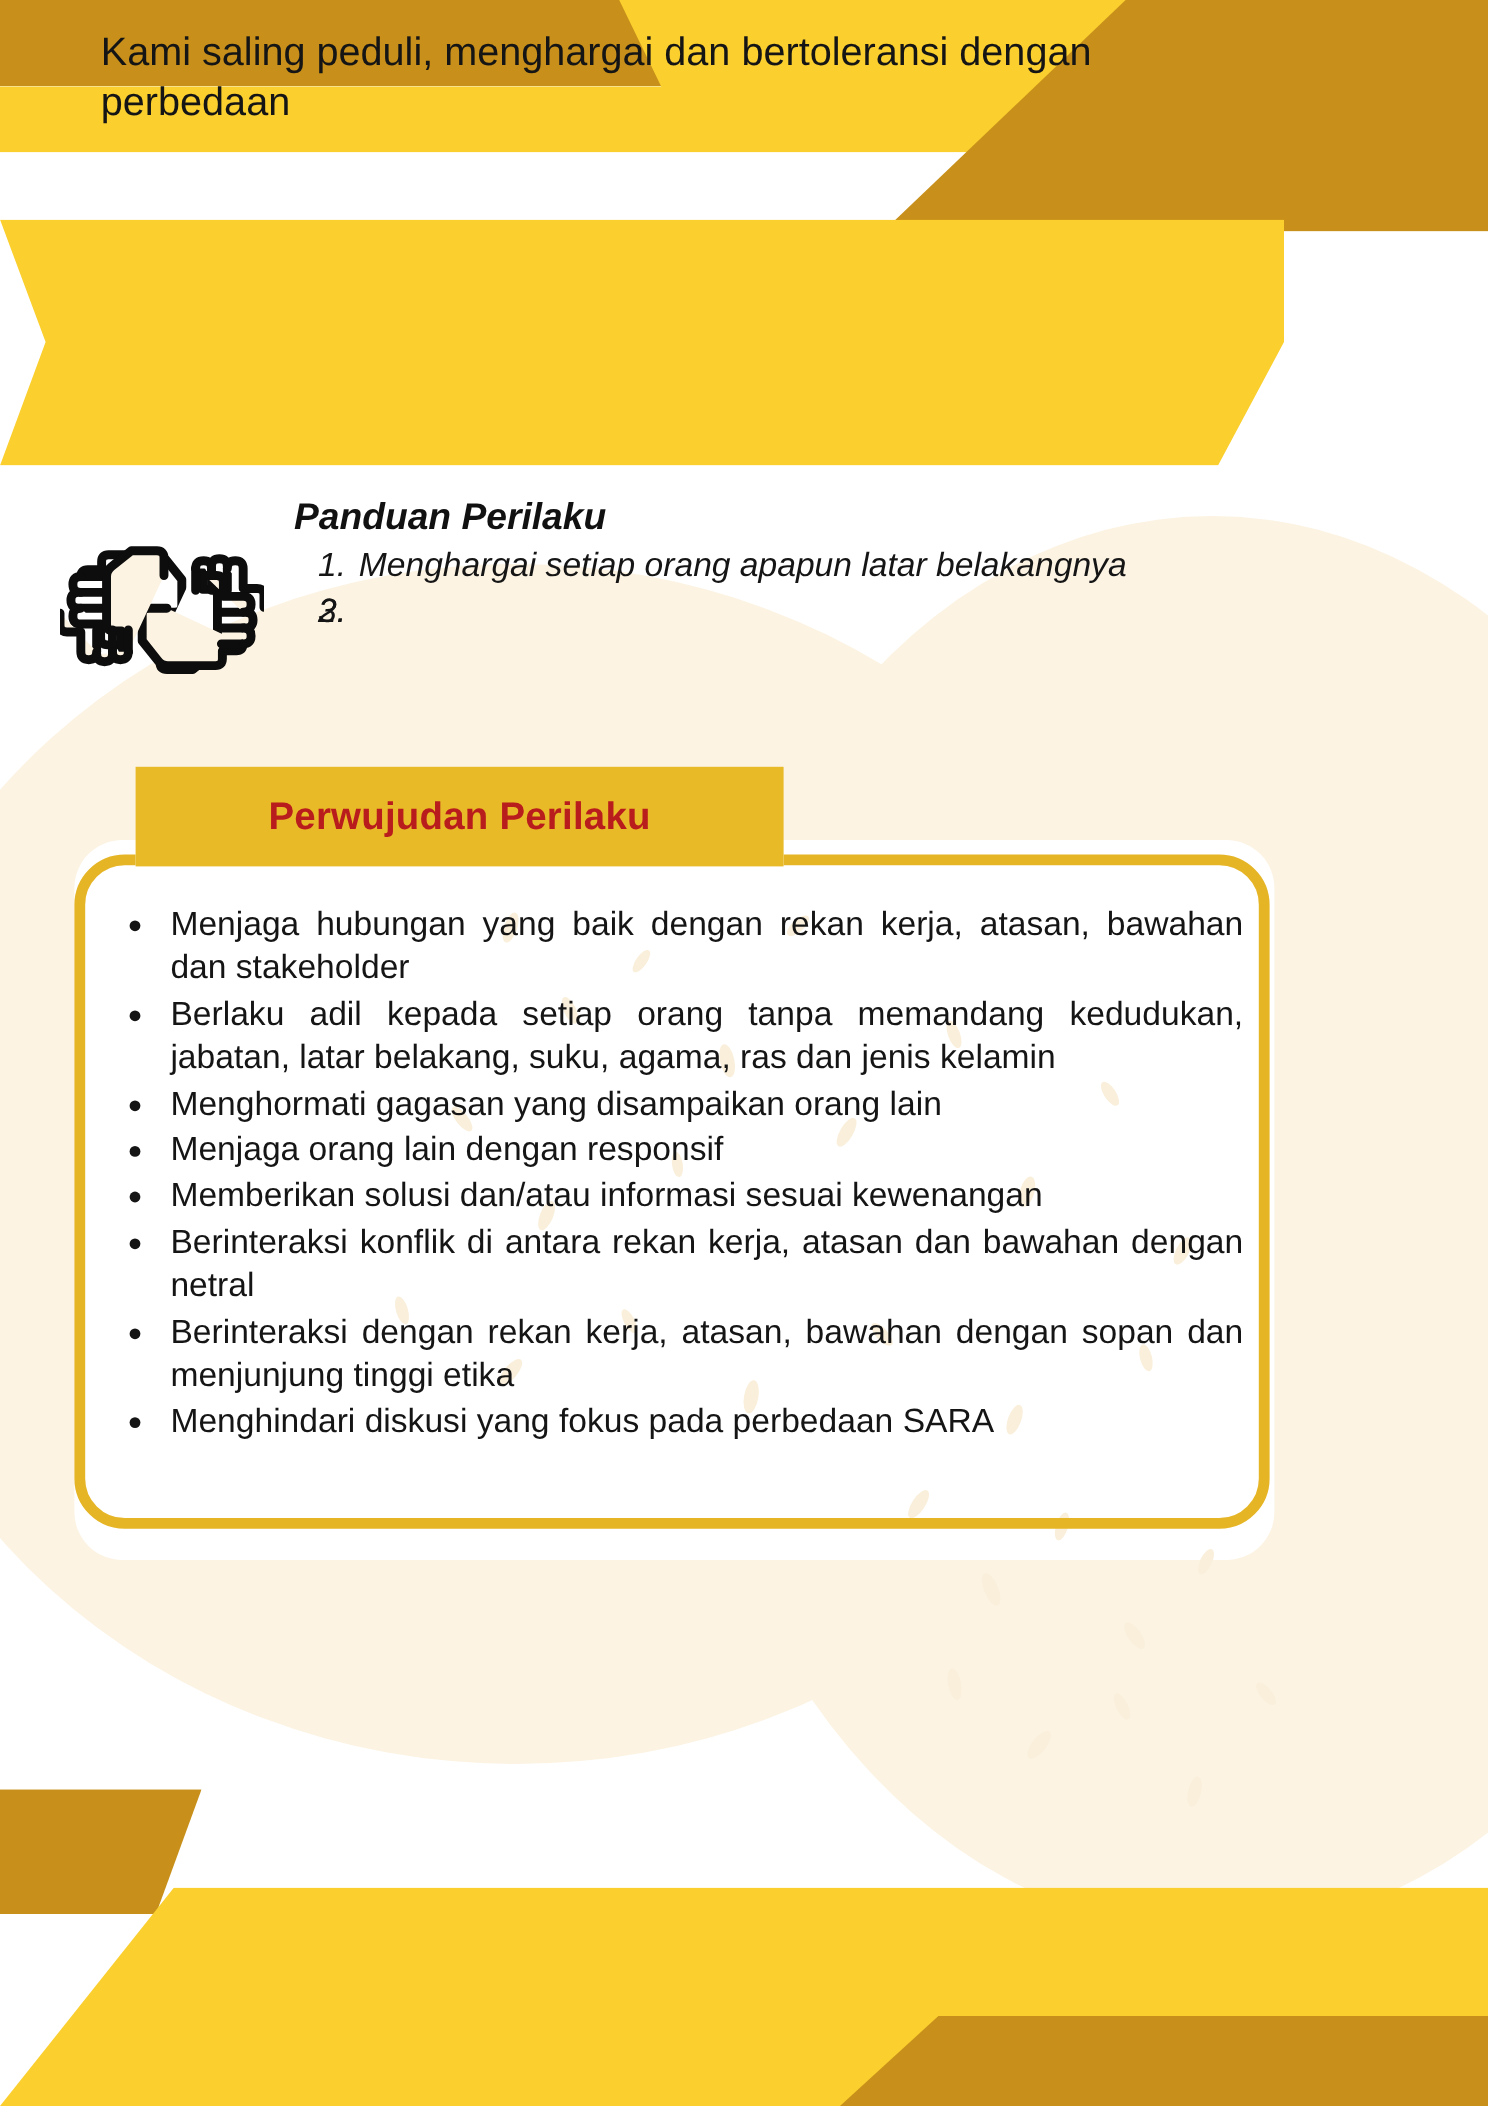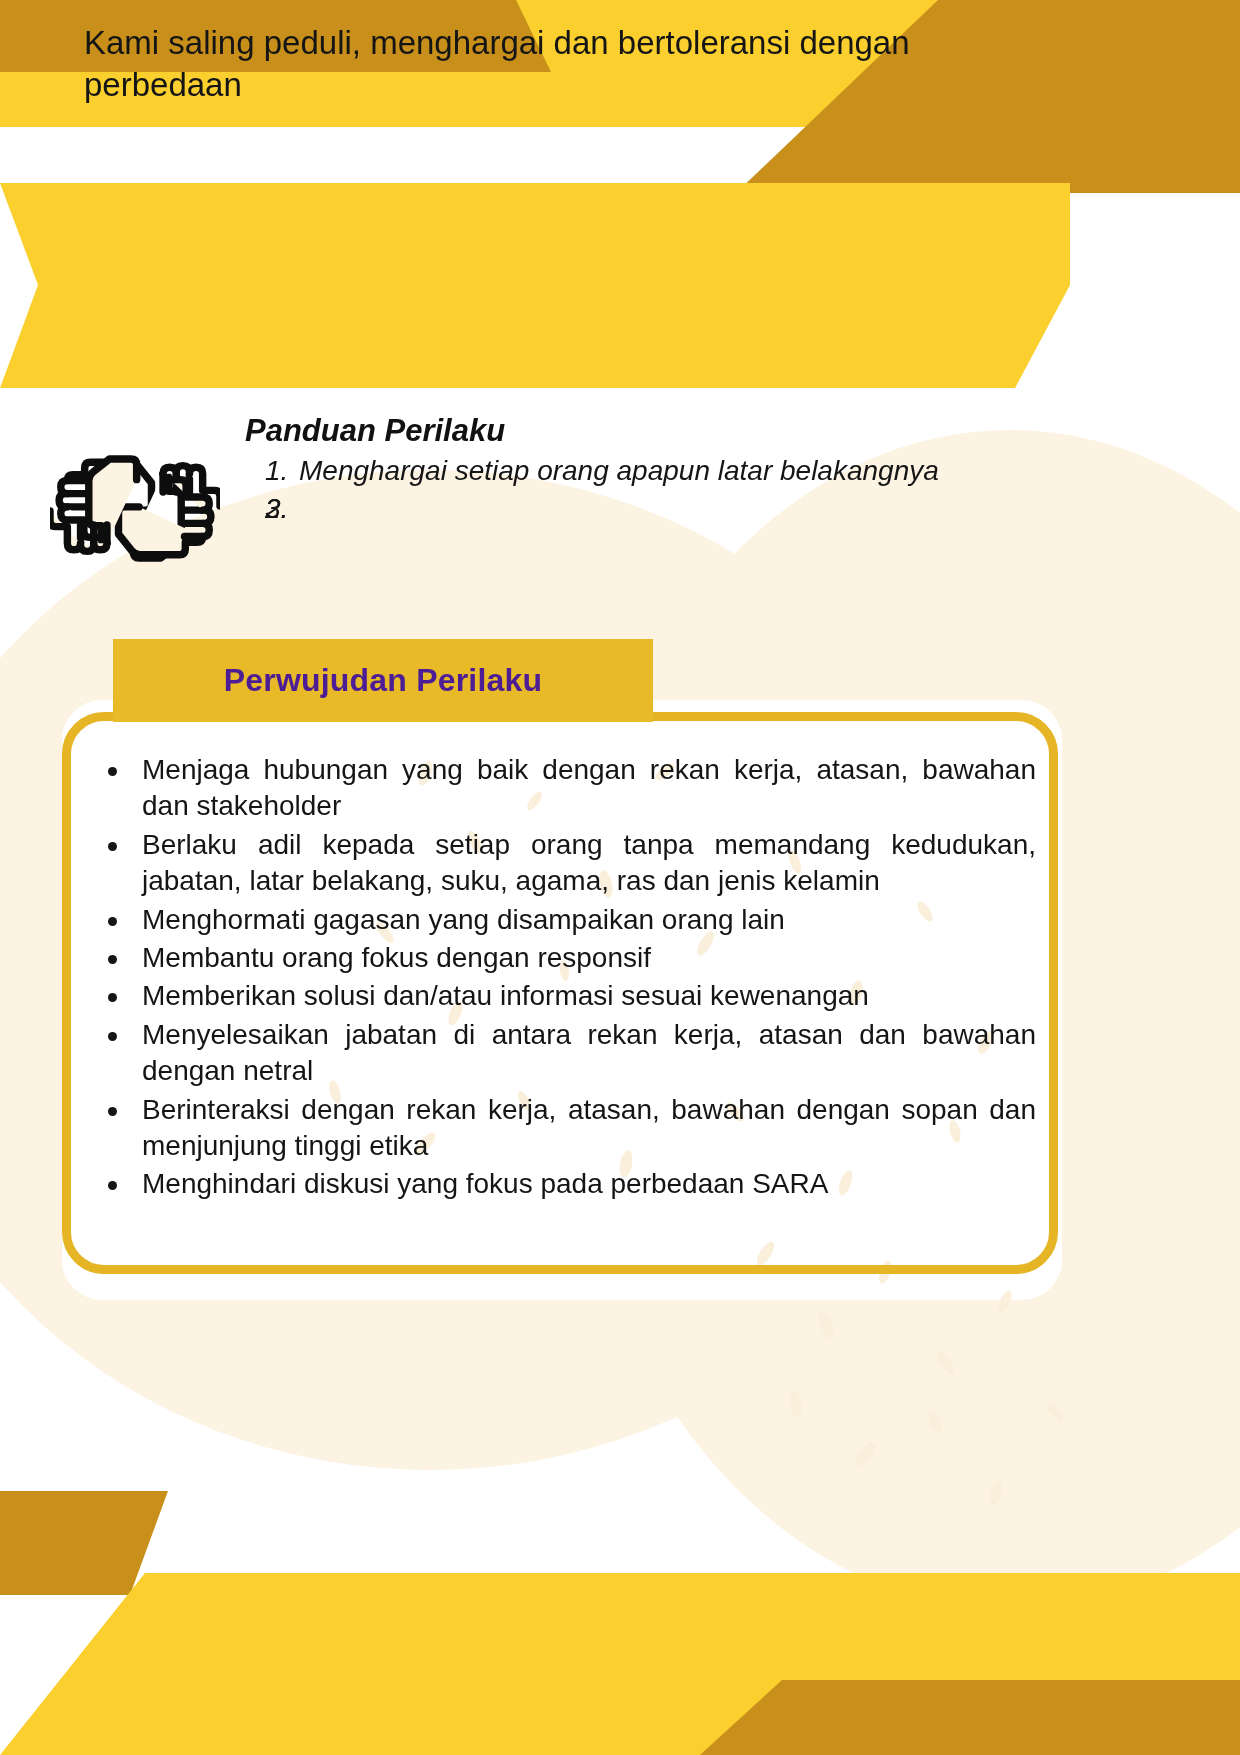--- a/index.html
+++ b/index.html
@@ -104,21 +104,21 @@
   .badge{
     position:absolute;left:113px;top:639px;
     width:540px;height:83px;
     background:#E8BA28;
     z-index:6;
     display:flex;align-items:center;
   }
   .badge span{
     display:block;width:100%;
     text-align:center;
-    font-size:32px;font-weight:bold;color:#4c1d95;
+    font-size:32px;font-weight:bold;color:#b91c1c;
     letter-spacing:.2px;
   }
   
   .badge-mask{
     position:absolute;left:113px;top:703px;width:540px;height:26px;
     background:#ffffff;z-index:5;
   }
 
   ul.bullets{
     position:absolute;left:96px;top:752px;width:940px;
@@ -242,23 +242,23 @@
   <div class="card"></div>
   <div class="badge-mask"></div>
   <div class="badge">
     <span>Perwujudan Perilaku</span>
   </div>
 
   <ul class="bullets">
     <li>Menjaga hubungan yang baik dengan rekan kerja, atasan, bawahan dan stakeholder</li>
     <li>Berlaku adil kepada setiap orang tanpa memandang kedudukan, jabatan, latar belakang, suku, agama, ras dan jenis kelamin</li>
     <li class="nojust">Menghormati gagasan yang disampaikan orang lain</li>
-    <li class="nojust">Membantu orang fokus dengan responsif</li>
+    <li class="nojust">Menjaga orang lain dengan responsif</li>
     <li class="nojust">Memberikan solusi dan/atau informasi sesuai kewenangan</li>
-    <li>Menyelesaikan jabatan di antara rekan kerja, atasan dan bawahan dengan netral</li>
+    <li>Berinteraksi konflik di antara rekan kerja, atasan dan bawahan dengan netral</li>
     <li>Berinteraksi dengan rekan kerja, atasan, bawahan dengan sopan dan menjunjung tinggi etika</li>
     <li class="nojust">Menghindari diskusi yang fokus pada perbedaan SARA</li>
   </ul>
 
   <div class="deco" style="left:0;top:1491px;width:200px;height:264px;background:#C8901A;
               clip-path:polygon(0 0, 168px 0, 130px 104px, 0 104px);"></div>
 
   <div class="deco" style="left:0;top:1573px;width:1240px;height:182px;background:#FACF2E;
               clip-path:polygon(145px 0, 1240px 0, 1240px 182px, 22px 182px, 0 182px);"></div>
 

